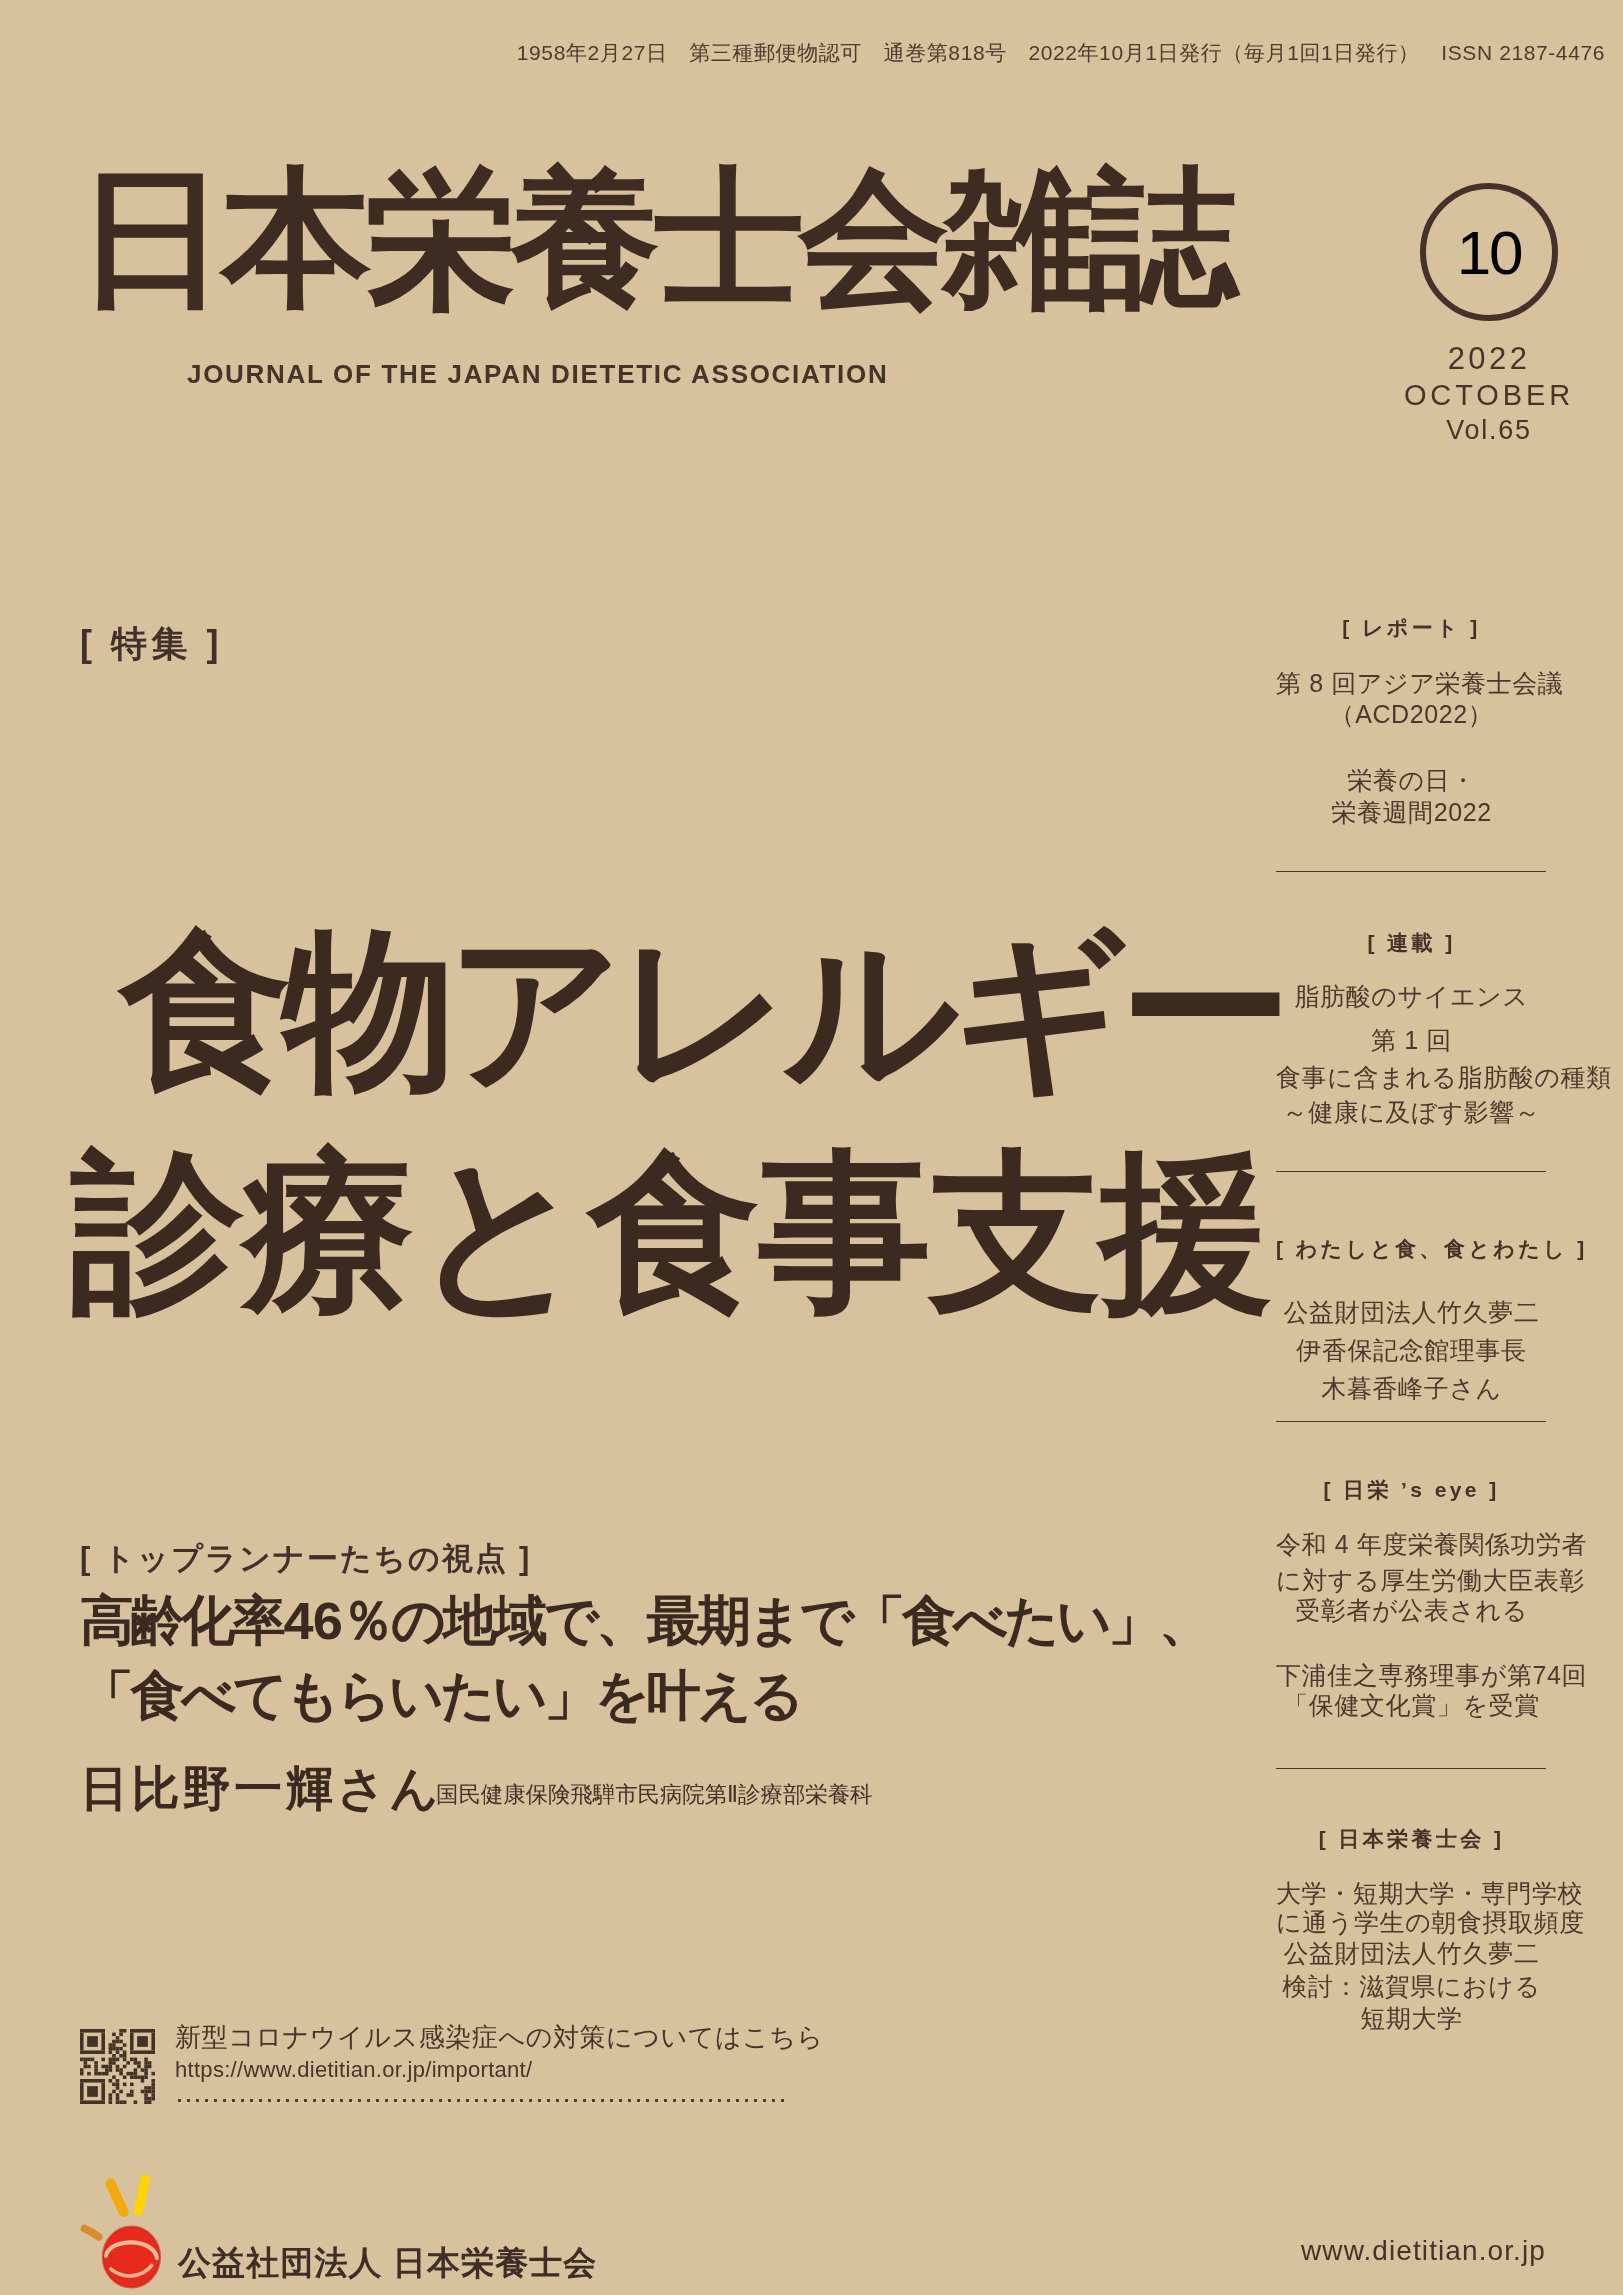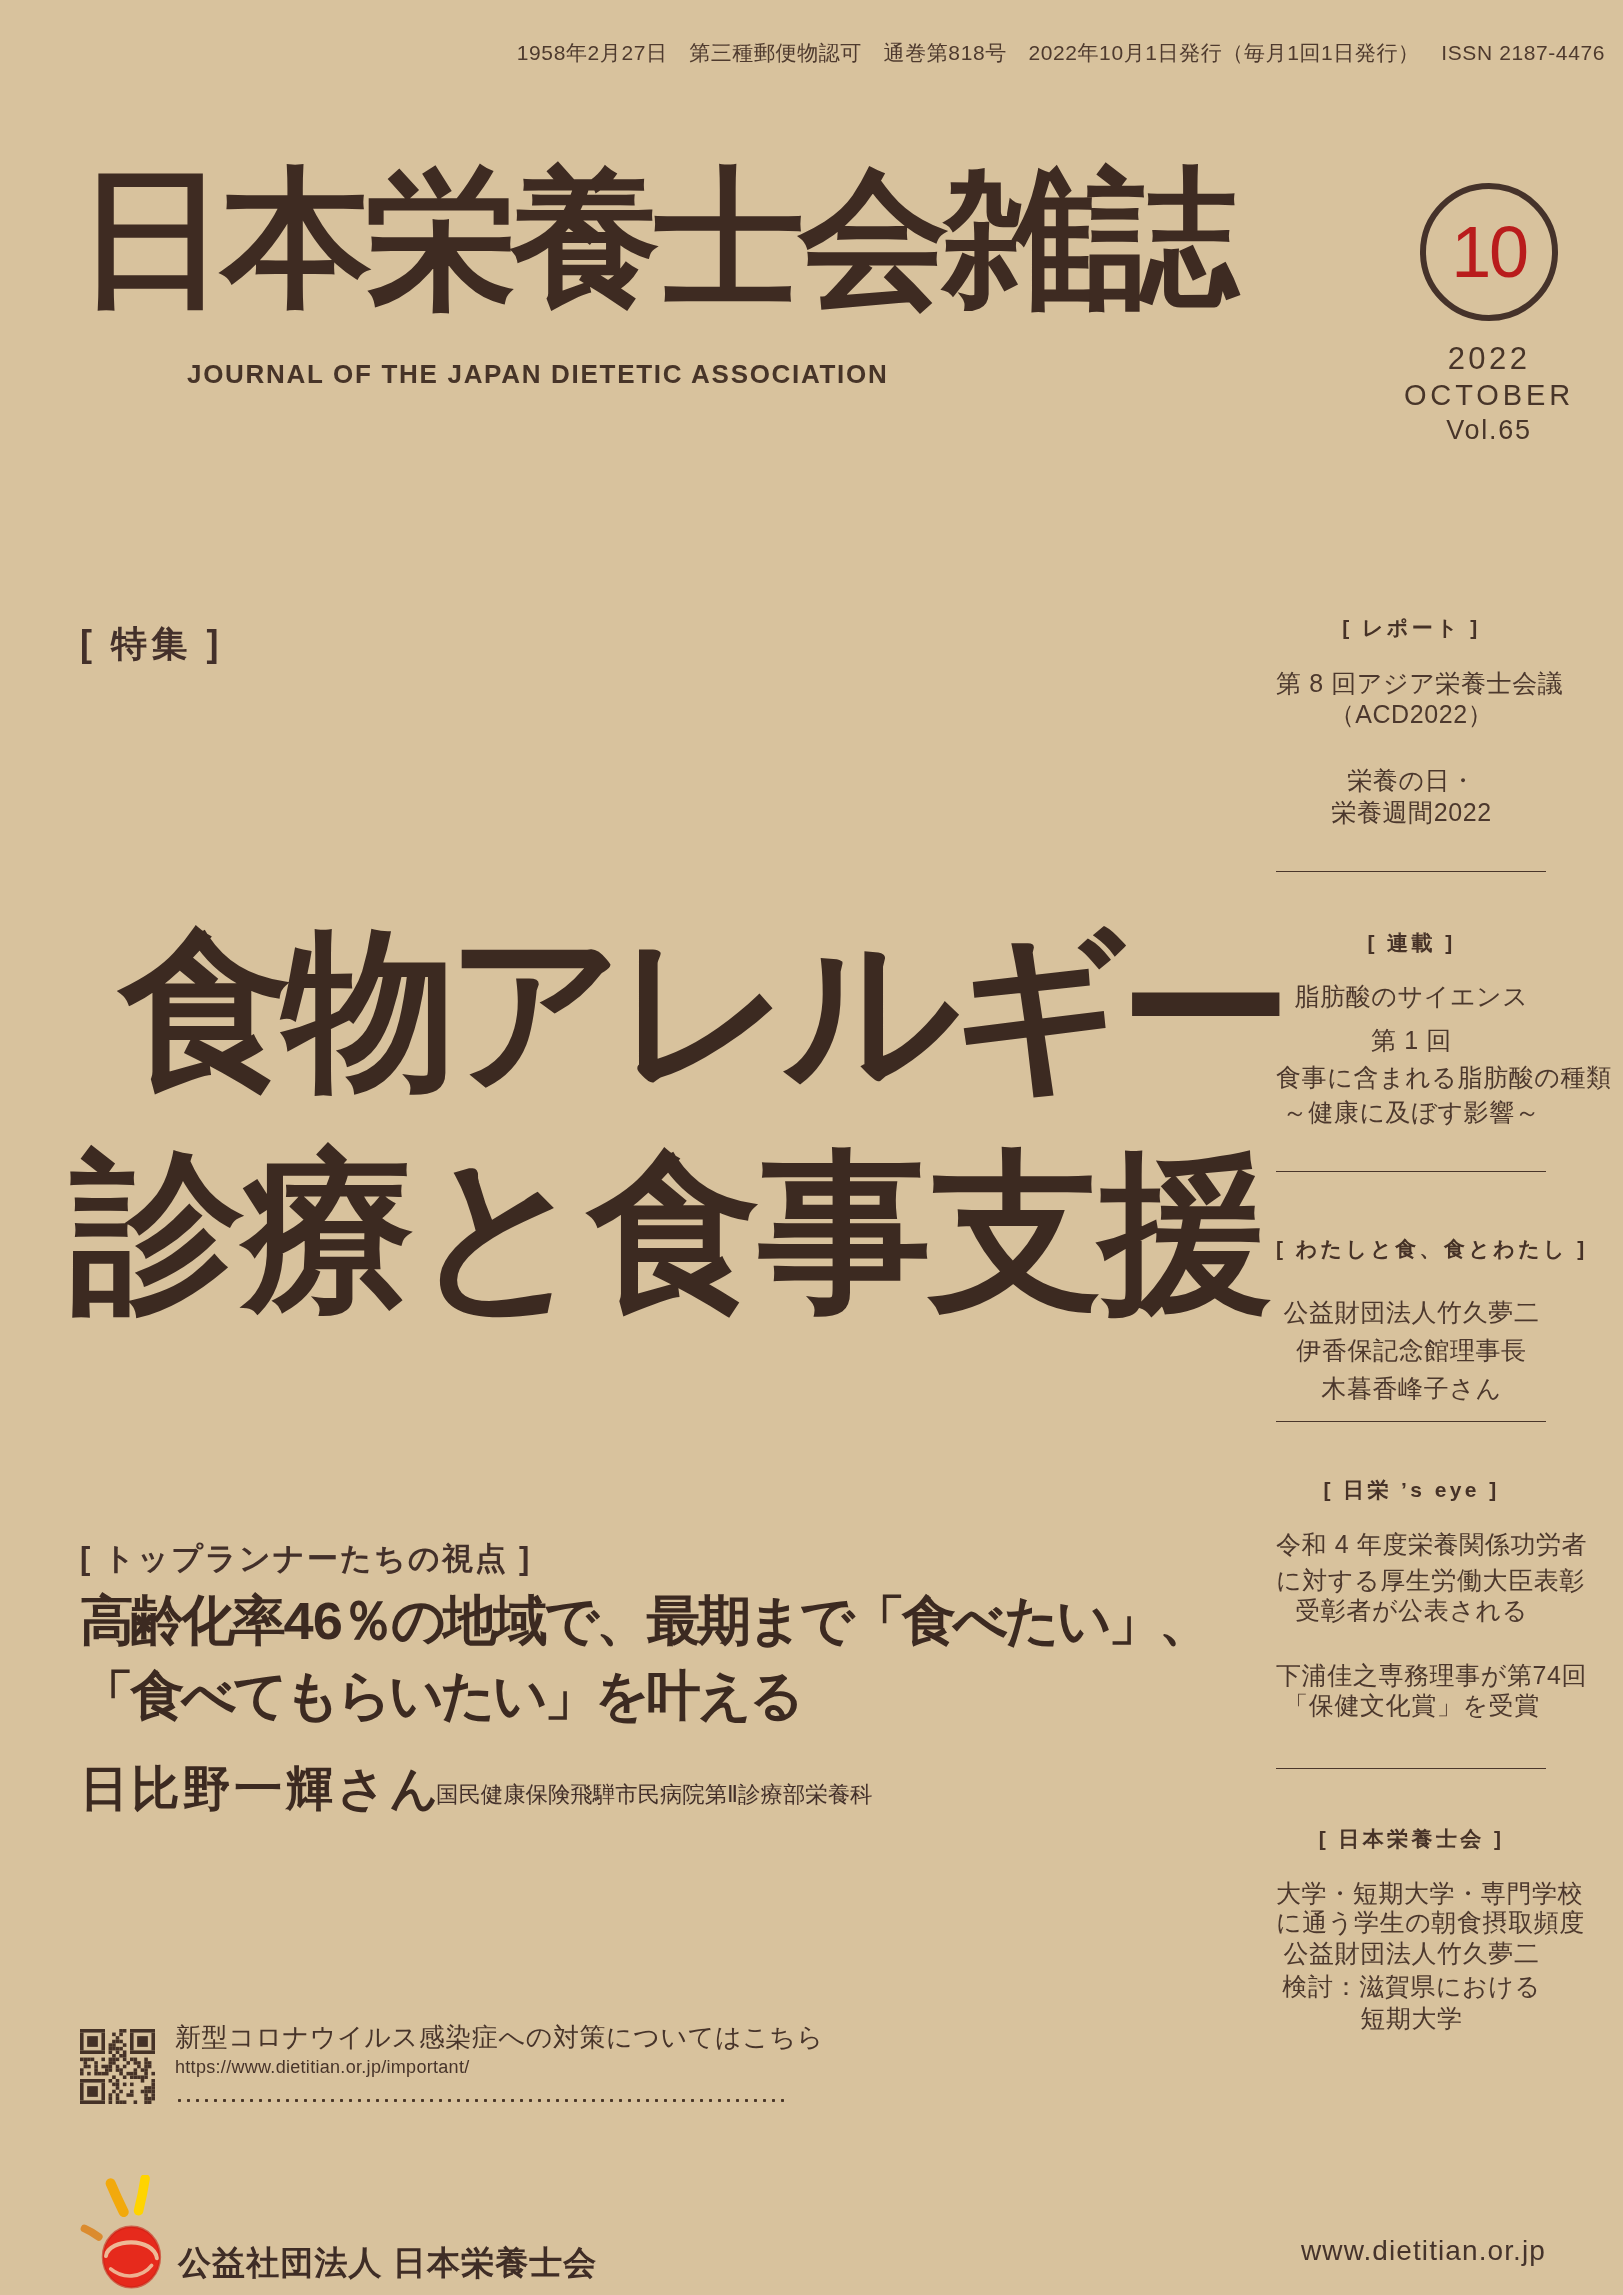--- a/index.html
+++ b/index.html
@@ -15,21 +15,21 @@
   .serif{font-family:Liberation Mono, monospace;}
   .sans{font-family:"Liberation Sans","DejaVu Sans",sans-serif;}
   .center{text-align:center;}
   
   .issue-info{top:39px;right:18px;font-size:21px;letter-spacing:0.6px;color:#4e3a2e;}
   .mag-title{left:77px;top:175px;font-size:150px;font-weight:700;letter-spacing:-5.6px;color:#3e2b22;line-height:1;}
   .journal-line{left:187px;top:359px;font-size:26px;font-weight:700;letter-spacing:1.7px;color:#473428;}
   
   .badge-circle{left:1420px;top:183px;width:126px;height:126px;border:6.2px solid #45322a;border-radius:50%;
     display:flex;align-items:center;justify-content:center;}
-  .badge-circle span{font-size:72px;color:#b91c1c;letter-spacing:-2.2px;}
+  .badge-circle span{font-size:62px;color:#000000;letter-spacing:-2.2px;}
   .badge-year{left:1377px;top:341px;width:224px;font-size:31px;letter-spacing:3.4px;color:#483529;}
   .badge-month{left:1377px;top:379px;width:224px;font-size:29px;letter-spacing:3.9px;color:#483529;}
   .badge-vol{left:1377px;top:415px;width:224px;font-size:27px;letter-spacing:1.7px;color:#483529;}
   
   .feature-label{left:80px;top:620px;font-size:36px;font-weight:700;letter-spacing:4.5px;color:#43302a;}
   .ft-line{font-size:173px;font-weight:700;line-height:1;color:#3c2a21;}
   .ft1{left:83px;top:708px;letter-spacing:10px;}
   .ft2{left:119px;top:938px;letter-spacing:-9px;}
   .ft3{left:71px;top:1160px;letter-spacing:-2.2px;}
   
@@ -40,21 +40,21 @@
   .tr-person{left:80px;top:1749px;font-size:48px;font-weight:700;letter-spacing:3.4px;color:#3c2a21;margin-top:8px;}
   .tr-affil{left:436px;top:1779px;font-size:22.4px;color:#43302a;}
   
   .sb{left:1276px;width:271px;text-align:center;}
   .sb-label{font-size:21px;font-weight:700;letter-spacing:3.4px;color:#463227;}
   .sb-line{font-size:25px;color:#4c382d;letter-spacing:0.6px;}
   .sb-div{left:1276px;width:270px;height:0;border-top:1.7px solid #4a362b;}
   
   .qr{left:80px;top:2029px;width:75px;height:75px;}
   .notice-text{left:175px;top:2020px;font-size:26px;letter-spacing:0.6px;color:#47342a;}
-  .notice-url{left:175px;top:2057px;font-size:18px;letter-spacing:0.3px;color:#47342a;}
+  .notice-url{left:175px;top:2057px;font-size:22px;letter-spacing:0.3px;color:#47342a;}
   .dotline{left:175px;top:2098px;width:609px;height:4.5px;
     background-image:radial-gradient(circle,#4a3628 0 1.3px,rgba(0,0,0,0) 1.6px);
     background-size:9px 4.5px;background-repeat:repeat-x;}
   
   .logo{left:75px;top:2175px;width:101px;height:119px;}
   .org{left:178px;top:2241px;font-size:33px;font-weight:700;letter-spacing:1.1px;color:#3f2d26;}
   .site{right:77px;top:2235px;font-size:28px;letter-spacing:1.1px;color:#45332b;}
 </style>
 </head>
 <body>

